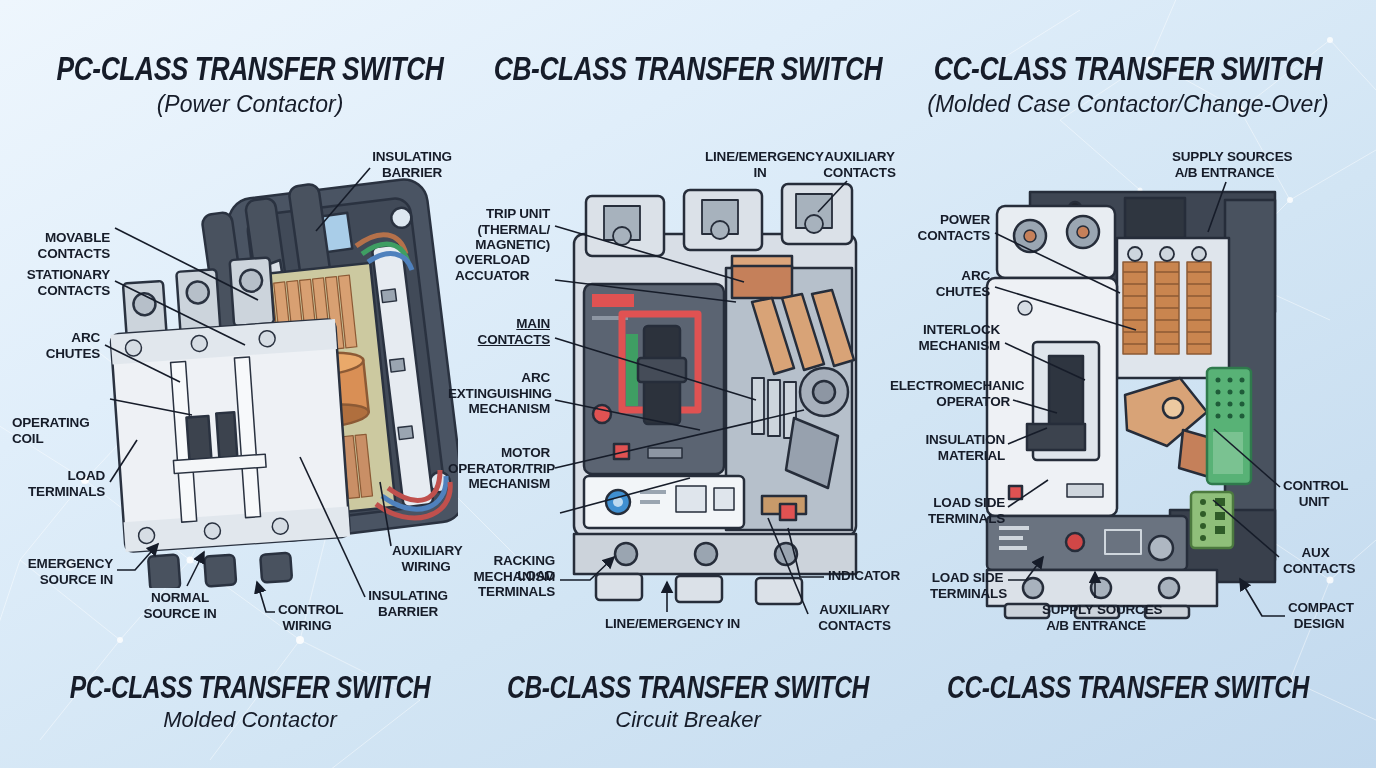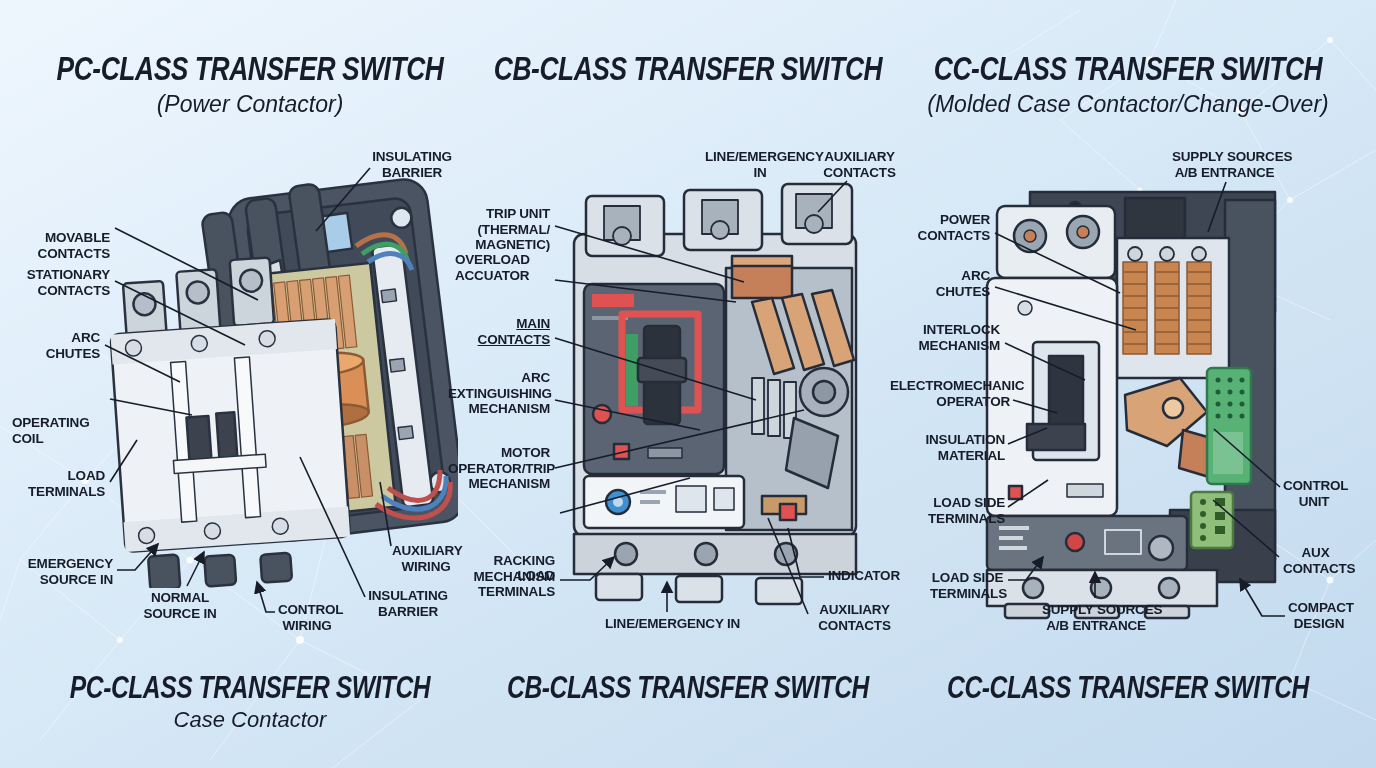--- a/index.html
+++ b/index.html
@@ -510,22 +510,23 @@
         <div>CONTACTS</div>
       </div>
       <div class="callout" style="left: 1288px; top: 600px; width: 62px; text-align: center;">
         <div>COMPACT</div>
         <div>DESIGN</div>
       </div>
     </div>
 
   <div class="col-footer" style="left:20px;top:672px;width:460px;">
     <div class="t-main">PC-CLASS TRANSFER SWITCH</div>
-    <div class="t-sub">Case Contactor</div>
+    <div class="t-sub">Molded Contactor</div>
   </div>
   <div class="col-footer" style="left:458px;top:672px;width:460px;">
     <div class="t-main">CB-CLASS TRANSFER SWITCH</div>
+    <div class="t-sub">Circuit Breaker</div>
   </div>
   <div class="col-footer" style="left:900px;top:672px;width:456px;">
     <div class="t-main">CC-CLASS TRANSFER SWITCH</div>
   </div>
 
 </div>
 
 </body></html>

